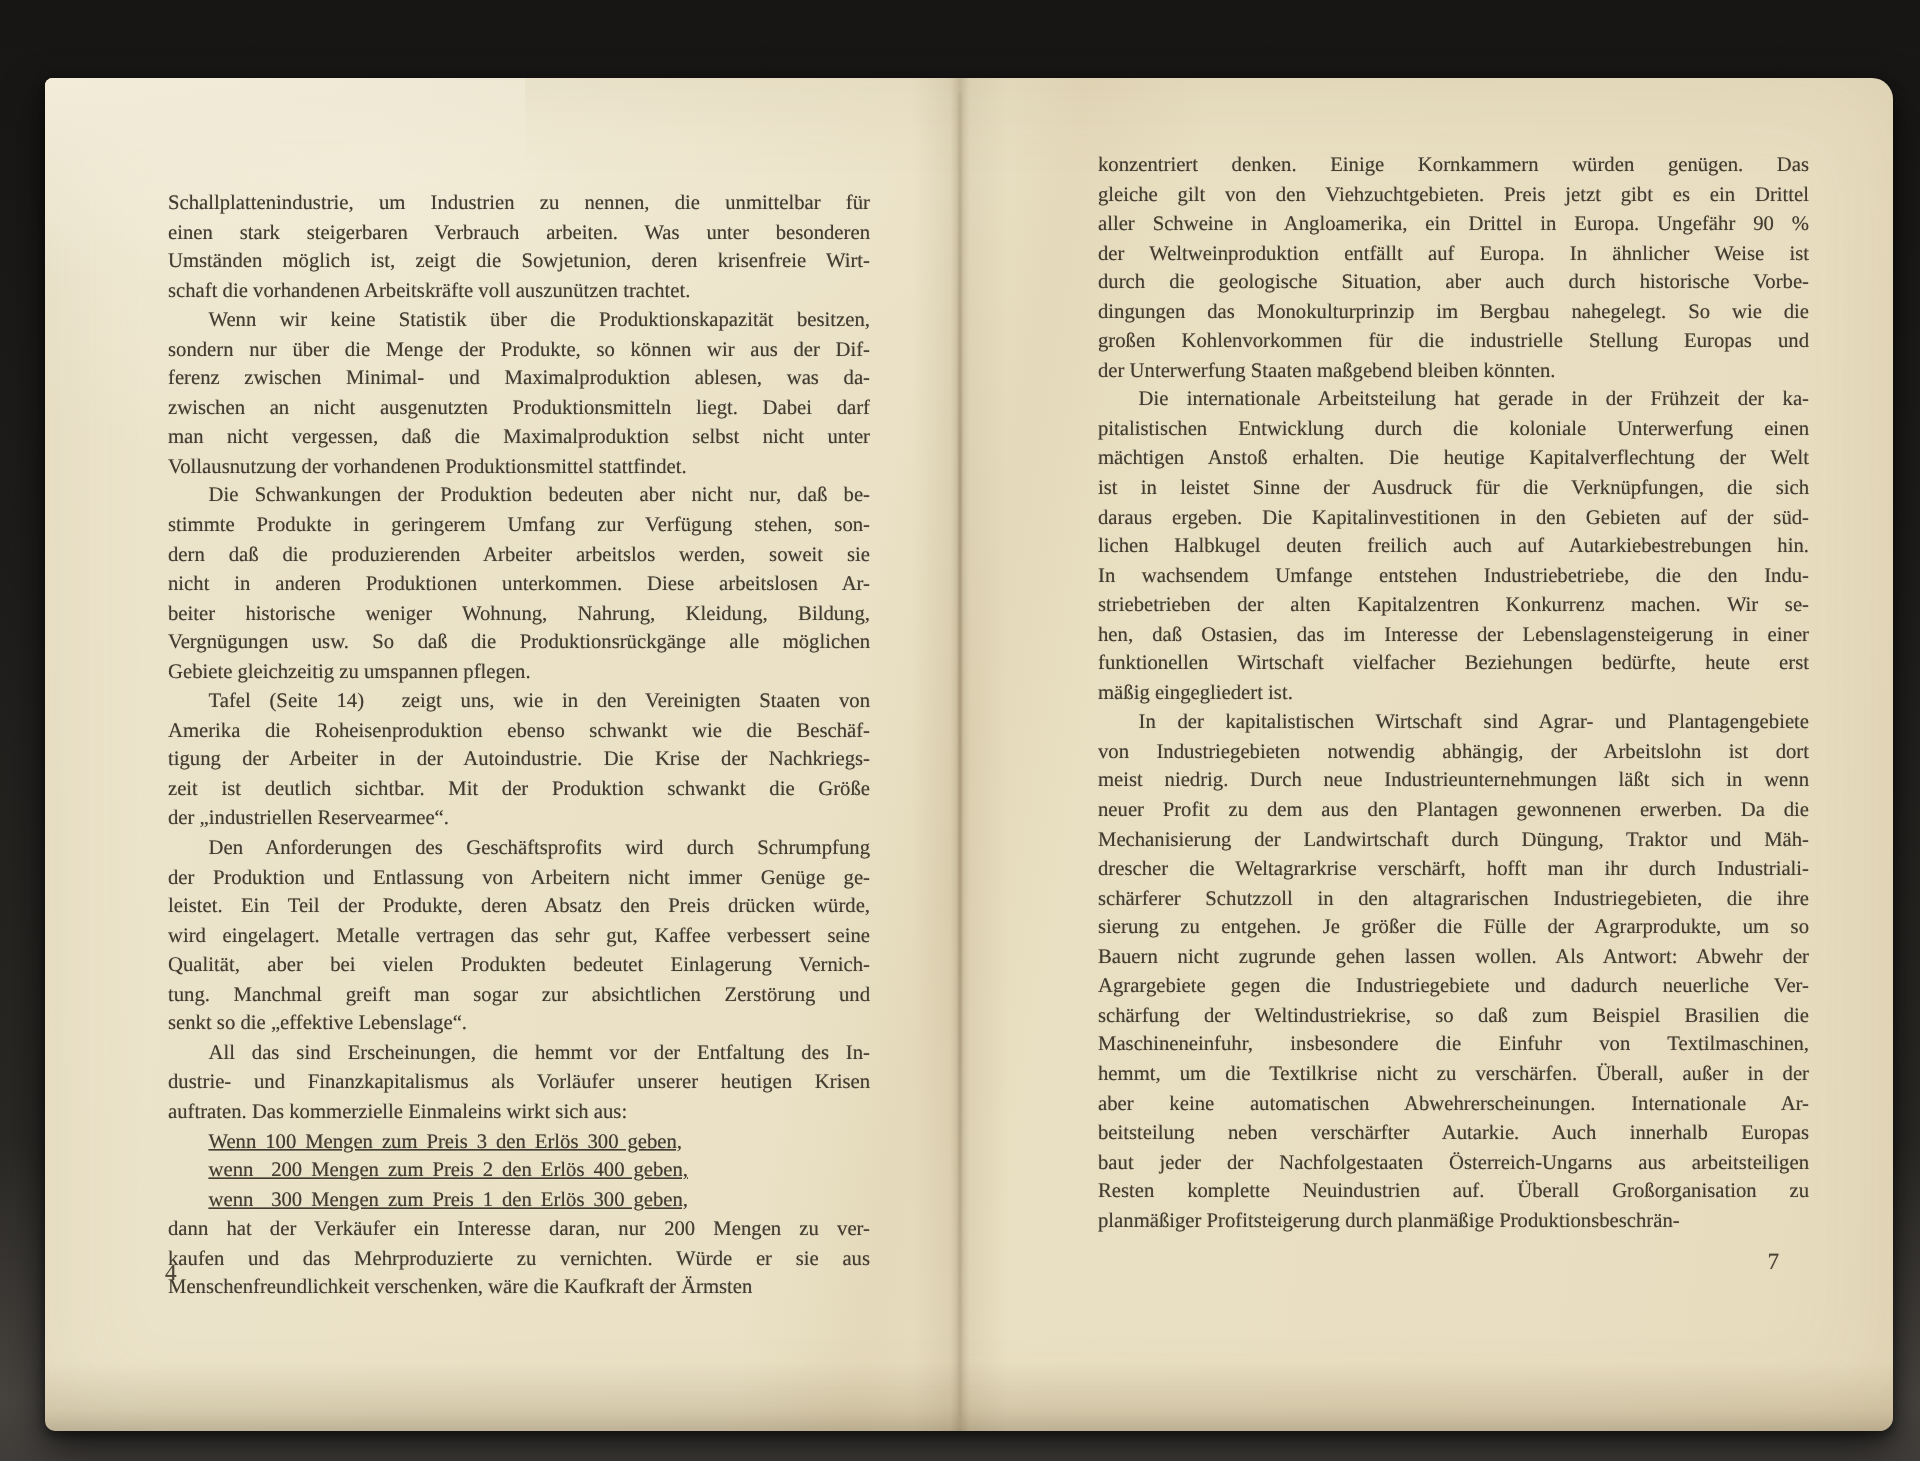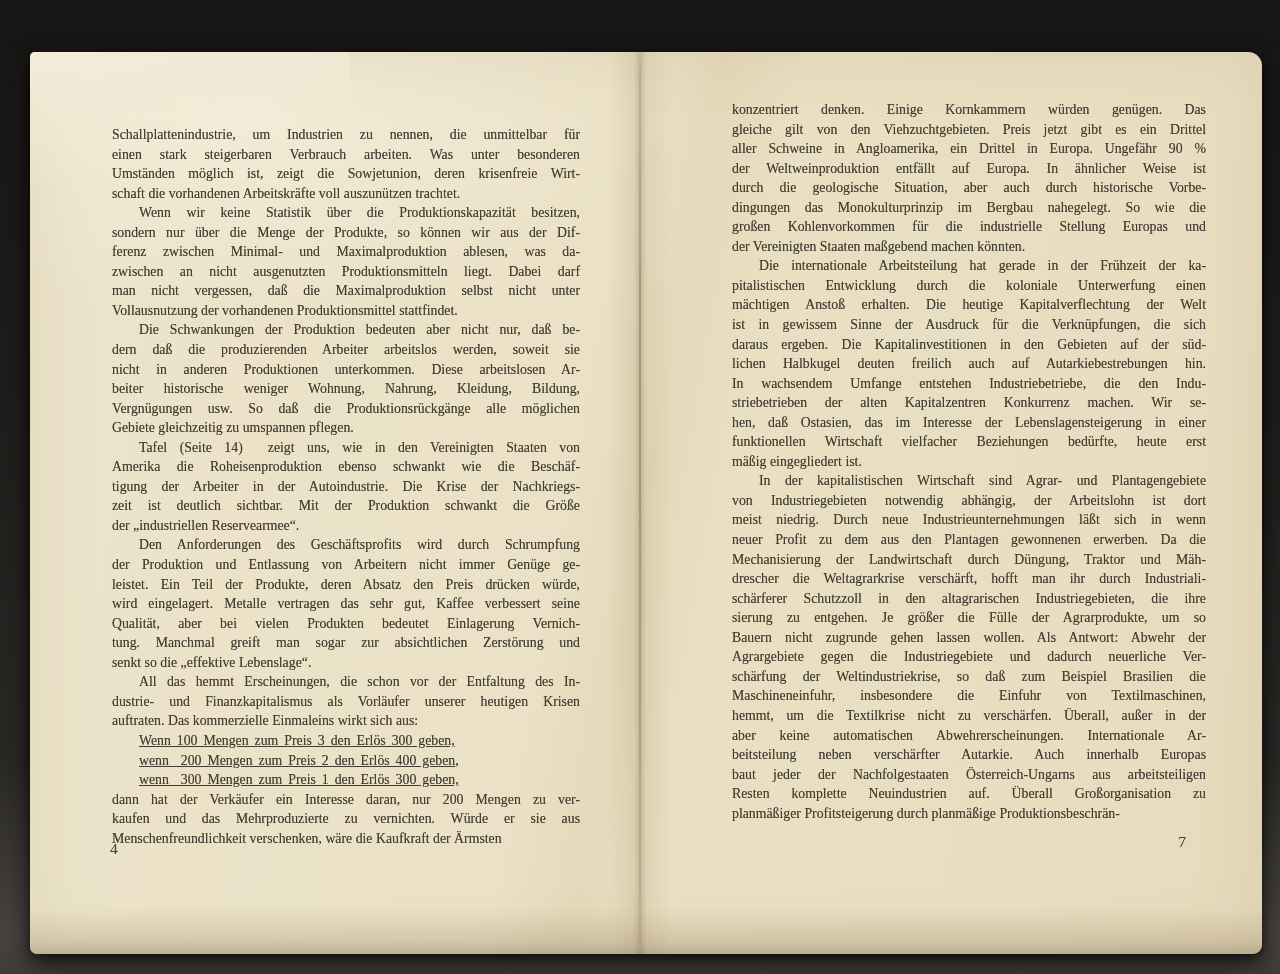--- a/index.html
+++ b/index.html
@@ -118,20 +118,21 @@
         <div class="para">
           <div class="line indent">Wenn wir keine Statistik über die Produktionskapazität besitzen,</div>
           <div class="line">sondern nur über die Menge der Produkte, so können wir aus der Dif-</div>
           <div class="line">ferenz zwischen Minimal- und Maximalproduktion ablesen, was da-</div>
           <div class="line">zwischen an nicht ausgenutzten Produktionsmitteln liegt. Dabei darf</div>
           <div class="line">man nicht vergessen, daß die Maximalproduktion selbst nicht unter</div>
           <div class="line last">Vollausnutzung der vorhandenen Produktionsmittel stattfindet.</div>
         </div>
         <div class="para">
           <div class="line indent">Die Schwankungen der Produktion bedeuten aber nicht nur, daß be-</div>
+          <div class="line">stimmte Produkte in geringerem Umfang zur Verfügung stehen, son-</div>
           <div class="line">dern daß die produzierenden Arbeiter arbeitslos werden, soweit sie</div>
           <div class="line">nicht in anderen Produktionen unterkommen. Diese arbeitslosen Ar-</div>
           <div class="line">beiter historische weniger Wohnung, Nahrung, Kleidung, Bildung,</div>
           <div class="line">Vergnügungen usw. So daß die Produktionsrückgänge alle möglichen</div>
           <div class="line last">Gebiete gleichzeitig zu umspannen pflegen.</div>
         </div>
         <div class="para">
           <div class="line indent">Tafel (Seite 14)  zeigt uns, wie in den Vereinigten Staaten von</div>
           <div class="line">Amerika die Roheisenproduktion ebenso schwankt wie die Beschäf-</div>
           <div class="line">tigung der Arbeiter in der Autoindustrie. Die Krise der Nachkriegs-</div>
@@ -141,21 +142,21 @@
         <div class="para">
           <div class="line indent">Den Anforderungen des Geschäftsprofits wird durch Schrumpfung</div>
           <div class="line">der Produktion und Entlassung von Arbeitern nicht immer Genüge ge-</div>
           <div class="line">leistet. Ein Teil der Produkte, deren Absatz den Preis drücken würde,</div>
           <div class="line">wird eingelagert. Metalle vertragen das sehr gut, Kaffee verbessert seine</div>
           <div class="line">Qualität, aber bei vielen Produkten bedeutet Einlagerung Vernich-</div>
           <div class="line">tung. Manchmal greift man sogar zur absichtlichen Zerstörung und</div>
           <div class="line last">senkt so die „effektive Lebenslage“.</div>
         </div>
         <div class="para">
-          <div class="line indent">All das hemmt Erscheinungen, die schon vor der Entfaltung des In-</div>
+          <div class="line indent">All das sind Erscheinungen, die hemmt vor der Entfaltung des In-</div>
           <div class="line">dustrie- und Finanzkapitalismus als Vorläufer unserer heutigen Krisen</div>
           <div class="line last">auftraten. Das kommerzielle Einmaleins wirkt sich aus:</div>
         </div>
         <div class="para list">
           <div class="line">Wenn 100 Mengen zum Preis 3 den Erlös 300 geben,</div>
           <div class="line">wenn  200 Mengen zum Preis 2 den Erlös 400 geben,</div>
           <div class="line last">wenn  300 Mengen zum Preis 1 den Erlös 300 geben,</div>
         </div>
         <div class="para">
           <div class="line">dann hat der Verkäufer ein Interesse daran, nur 200 Mengen zu ver-</div>
@@ -165,27 +166,27 @@
       </div>
     <div class="page-text right">
         <div class="para">
           <div class="line">konzentriert denken. Einige Kornkammern würden genügen. Das</div>
           <div class="line">gleiche gilt von den Viehzuchtgebieten. Preis jetzt gibt es ein Drittel</div>
           <div class="line">aller Schweine in Angloamerika, ein Drittel in Europa. Ungefähr 90 %</div>
           <div class="line">der Weltweinproduktion entfällt auf Europa. In ähnlicher Weise ist</div>
           <div class="line">durch die geologische Situation, aber auch durch historische Vorbe-</div>
           <div class="line">dingungen das Monokulturprinzip im Bergbau nahegelegt. So wie die</div>
           <div class="line">großen Kohlenvorkommen für die industrielle Stellung Europas und</div>
-          <div class="line last">der Vereinigten Staaten maßgebend machen könnten.</div>
+          <div class="line last">der Unterwerfung Staaten maßgebend bleiben könnten.</div>
         </div>
         <div class="para">
           <div class="line indent">Die internationale Arbeitsteilung hat gerade in der Frühzeit der ka-</div>
           <div class="line">pitalistischen Entwicklung durch die koloniale Unterwerfung einen</div>
           <div class="line">mächtigen Anstoß erhalten. Die heutige Kapitalverflechtung der Welt</div>
-          <div class="line">ist in gewissem Sinne der Ausdruck für die Verknüpfungen, die sich</div>
+          <div class="line">ist in leistet Sinne der Ausdruck für die Verknüpfungen, die sich</div>
           <div class="line">daraus ergeben. Die Kapitalinvestitionen in den Gebieten auf der süd-</div>
           <div class="line">lichen Halbkugel deuten freilich auch auf Autarkiebestrebungen hin.</div>
           <div class="line">In wachsendem Umfange entstehen Industriebetriebe, die den Indu-</div>
           <div class="line">striebetrieben der alten Kapitalzentren Konkurrenz machen. Wir se-</div>
           <div class="line">hen, daß Ostasien, das im Interesse der Lebenslagensteigerung in einer</div>
           <div class="line">funktionellen Wirtschaft vielfacher Beziehungen bedürfte, heute erst</div>
           <div class="line last">mäßig eingegliedert ist.</div>
         </div>
         <div class="para">
           <div class="line indent">In der kapitalistischen Wirtschaft sind Agrar- und Plantagengebiete</div>

